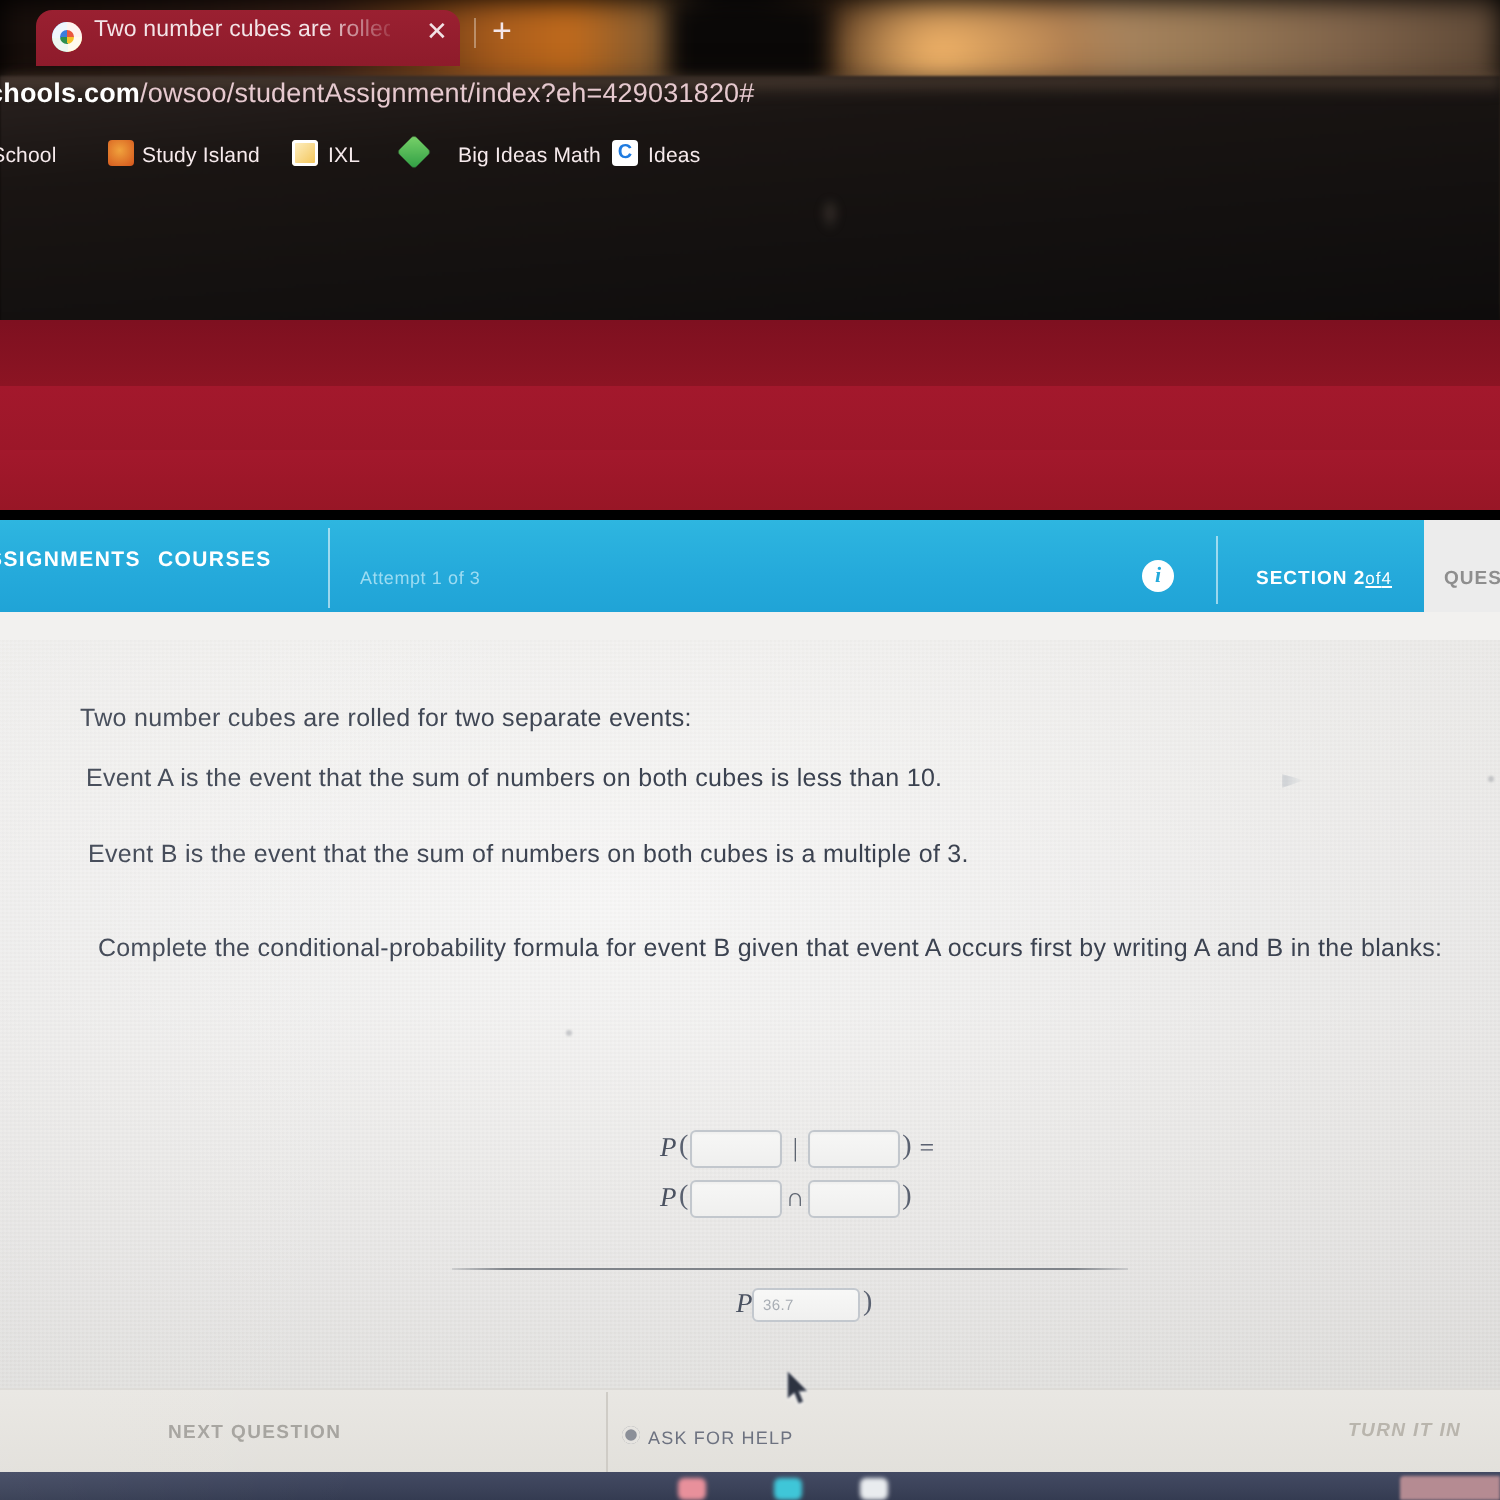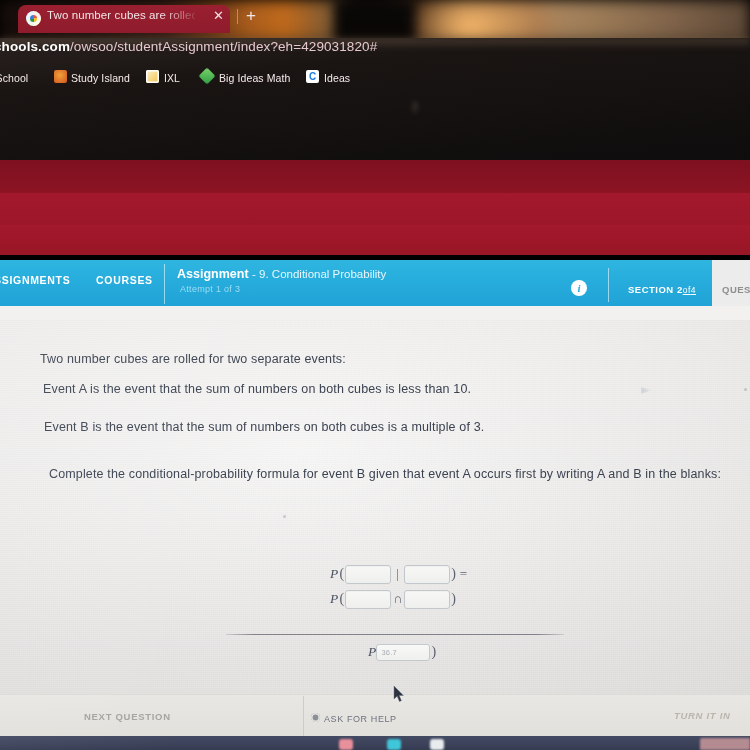--- a/index.html
+++ b/index.html
@@ -173,37 +173,33 @@
 
   <div class="bm" style="left:-8px">rSchool</div>
 
   <div class="bm-ico" style="left:54px;background:radial-gradient(circle at 45% 40%,#f0a23c,#d4541c);"></div>
   <div class="bm" style="left:71px">Study Island</div>
 
   <div class="bm-ico" style="left:146px;background:linear-gradient(135deg,#fff3cd,#f2c14e);box-shadow:inset 0 0 0 1.5px #fff;"></div>
   <div class="bm" style="left:164px">IXL</div>
 
   <div class="bm-ico" style="left:201px;width:12px;height:12px;border-radius:2px;transform:rotate(45deg);background:linear-gradient(135deg,#7ad36a,#2f9e44);"></div>
-  <div class="bm" style="left:219px">Big Ideas Math</div>
+  <div class="bm" style="left:229px">Big Ideas Math</div>
 
   <div class="bm-ico" style="left:306px;background:#ffffff;color:#1f7be0;font-size:10px;font-weight:700;text-align:center;line-height:13px;font-family:'Liberation Sans',sans-serif;">C</div>
   <div class="bm" style="left:324px">Ideas</div>
 
   <div class="navbar"></div>
   <div class="nav-right-white"></div>
   <div class="nav-cap"></div>
 
   <div class="nav-item" style="left:-6px;top:274px">SSIGNMENTS</div>
-  <div class="nav-item" style="left:96px;top:274px">COURSES</div>
+  <div class="nav-item" style="left:79px;top:274px">COURSES</div>
   <div class="nav-sep" style="left:164px;top:264px;height:40px"></div>
 
-  <div class="nav-assign">
-    <span>Assignment</span>
-    <span class="sub">- 9. Conditional Probability</span>
-  </div>
   <div class="nav-attempt">Attempt 1 of 3</div>
 
   <div class="nav-info">i</div>
   <div class="nav-sep" style="left:608px;top:268px;height:34px"></div>
 
   <div class="nav-section">
     <span>SECTION</span>
     <span>2</span><span class="of">of</span><span class="of">4</span>
   </div>
   <div class="nav-quest">QUEST</div>

